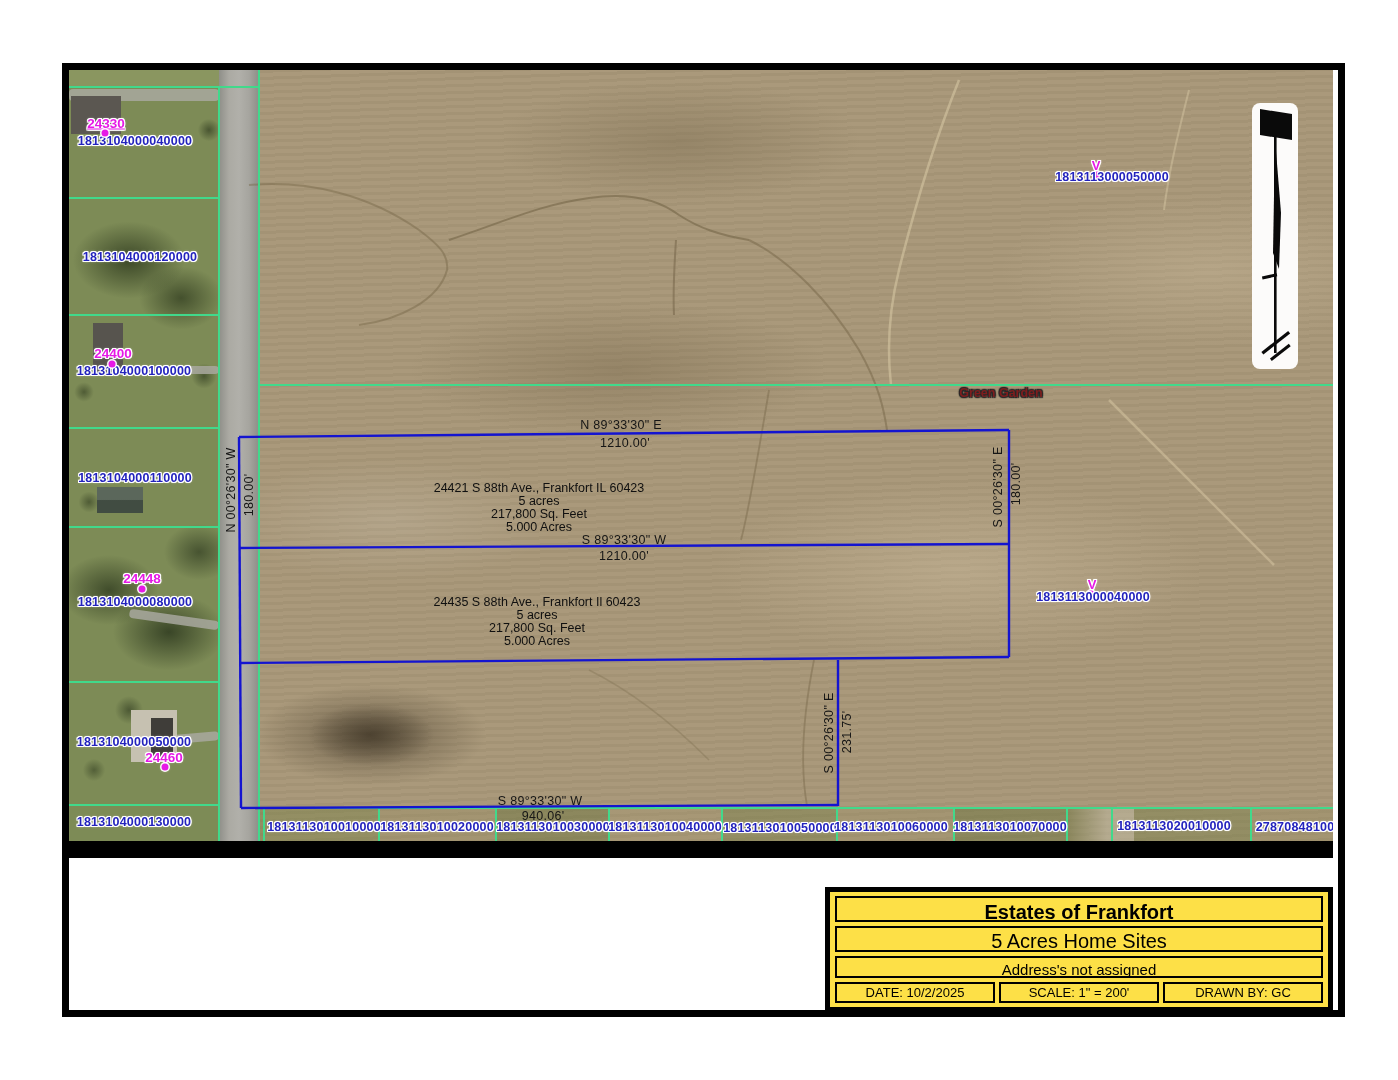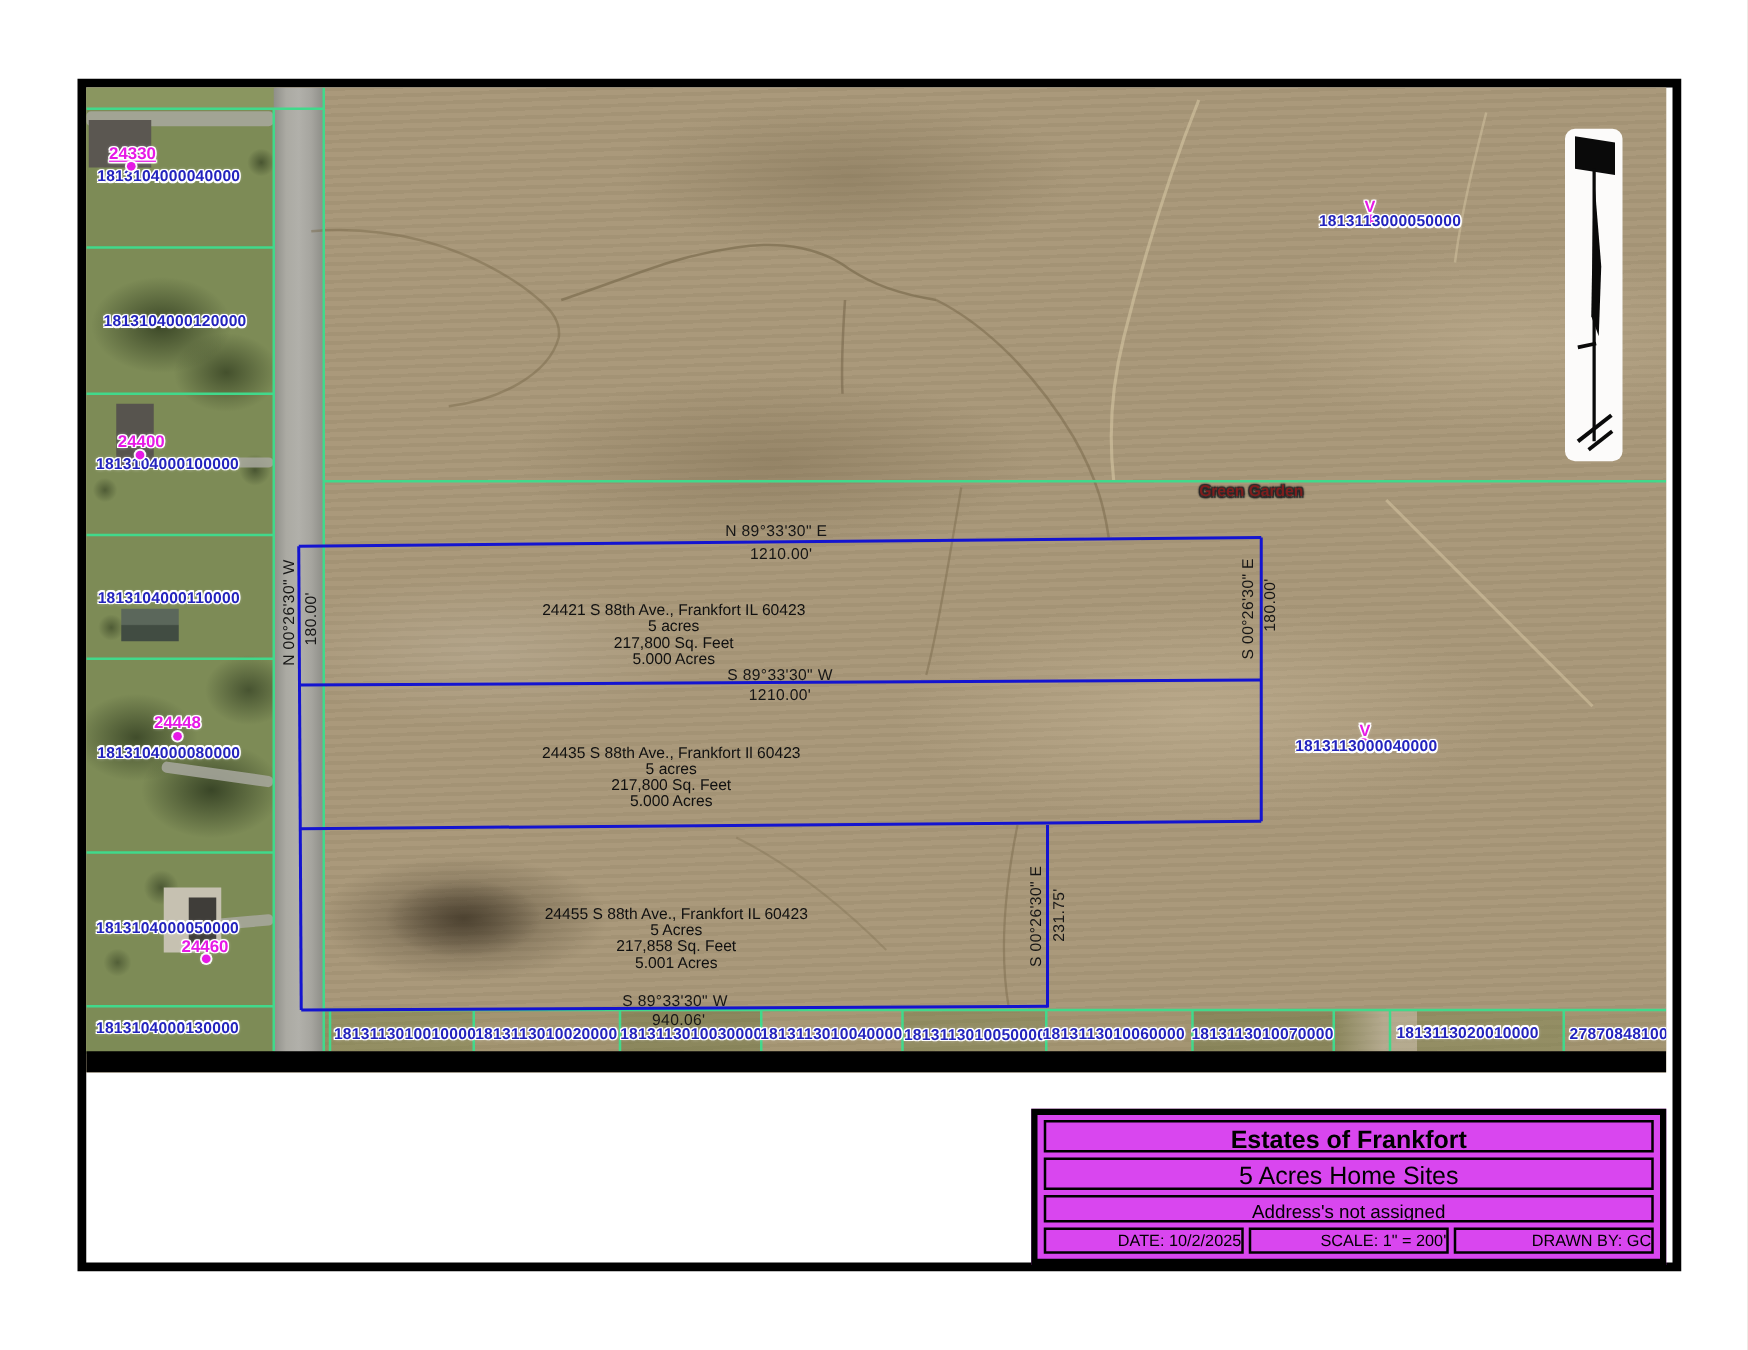--- a/index.html
+++ b/index.html
@@ -56,29 +56,29 @@
         transform:translate(-50%,-50%);}
   .brg{font-size:12.5px;color:#161616;letter-spacing:.3px;}
   .lotblock{position:absolute;transform:translateX(-50%);text-align:center;color:#101010;
         font-size:12.5px;line-height:12.9px;white-space:pre;}
   .gglabel{position:absolute;transform:translate(-50%,-50%);font-size:12.5px;font-weight:bold;
         color:#7f1d1d;white-space:nowrap;
         text-shadow:0 0 2px #333,1px 1px 1px #222,-1px -1px 1px #222,1px -1px 1px #222,-1px 1px 1px #222;}
   .north{position:absolute;left:1183px;top:33px;width:46px;height:266px;background:rgba(255,255,255,.96);
         border-radius:8px;}
   
-  .titleblock{position:absolute;left:825px;top:887px;width:508px;height:125px;background:#d946ef;
+  .titleblock{position:absolute;left:825px;top:887px;width:508px;height:125px;background:#fde047;
         border:5px solid #000;box-sizing:border-box;padding:4px 5px;display:flex;flex-direction:column;
         gap:4px;z-index:3;}
   .tb-row{border:2px solid #000;text-align:center;overflow:hidden;}
   .tb-title{flex:1.15;font-size:20px;font-weight:bold;line-height:28px;}
   .tb-sub{flex:1.1;font-size:20px;line-height:27px;}
   .tb-note{flex:.95;font-size:15px;line-height:23px;}
   .tb-bottom{flex:.85;display:flex;gap:4px;}
-  .tb-cell{border:2px solid #000;flex:1;font-size:13px;line-height:17px;text-align:right;overflow:hidden;}
+  .tb-cell{border:2px solid #000;flex:1;font-size:13px;line-height:17px;text-align:center;overflow:hidden;}
 </style>
 </head>
 <body>
 
 <div class="page">
   <div class="frame"></div>
 
   <div class="map" id="map">
     <div class="grass"></div>
     <div class="road"></div>
@@ -201,24 +201,20 @@
         <div class="lbl brg" style="left: 760px; top: 663px; transform: translate(-50%, -50%) rotate(-90deg);">S 00°26'30" E</div>
         <div class="lbl brg" style="left: 778px; top: 662px; transform: translate(-50%, -50%) rotate(-90deg);">231.75'</div>
         <div class="lotblock" style="left: 470px; top: 412px;">24421 S 88th Ave., Frankfort IL 60423
 5 acres
 217,800 Sq. Feet
 5.000 Acres</div>
         <div class="lotblock" style="left: 468px; top: 526px;">24435 S 88th Ave., Frankfort Il 60423
 5 acres
 217,800 Sq. Feet
 5.000 Acres</div>
-        <div class="lotblock" style="left: 472px; top: 655px;">24455 S 88th Ave., Frankfort IL 60423
-5 Acres
-217,858 Sq. Feet
-5.001 Acres</div>
       </div>
   </div>
 
   <div class="titleblock">
     <div class="tb-row tb-title">Estates of Frankfort</div>
     <div class="tb-row tb-sub">5 Acres Home Sites</div>
     <div class="tb-row tb-note">Address's not assigned</div>
     <div class="tb-bottom">
       <div class="tb-cell">DATE: 10/2/2025</div>
       <div class="tb-cell">SCALE: 1" = 200'</div>

